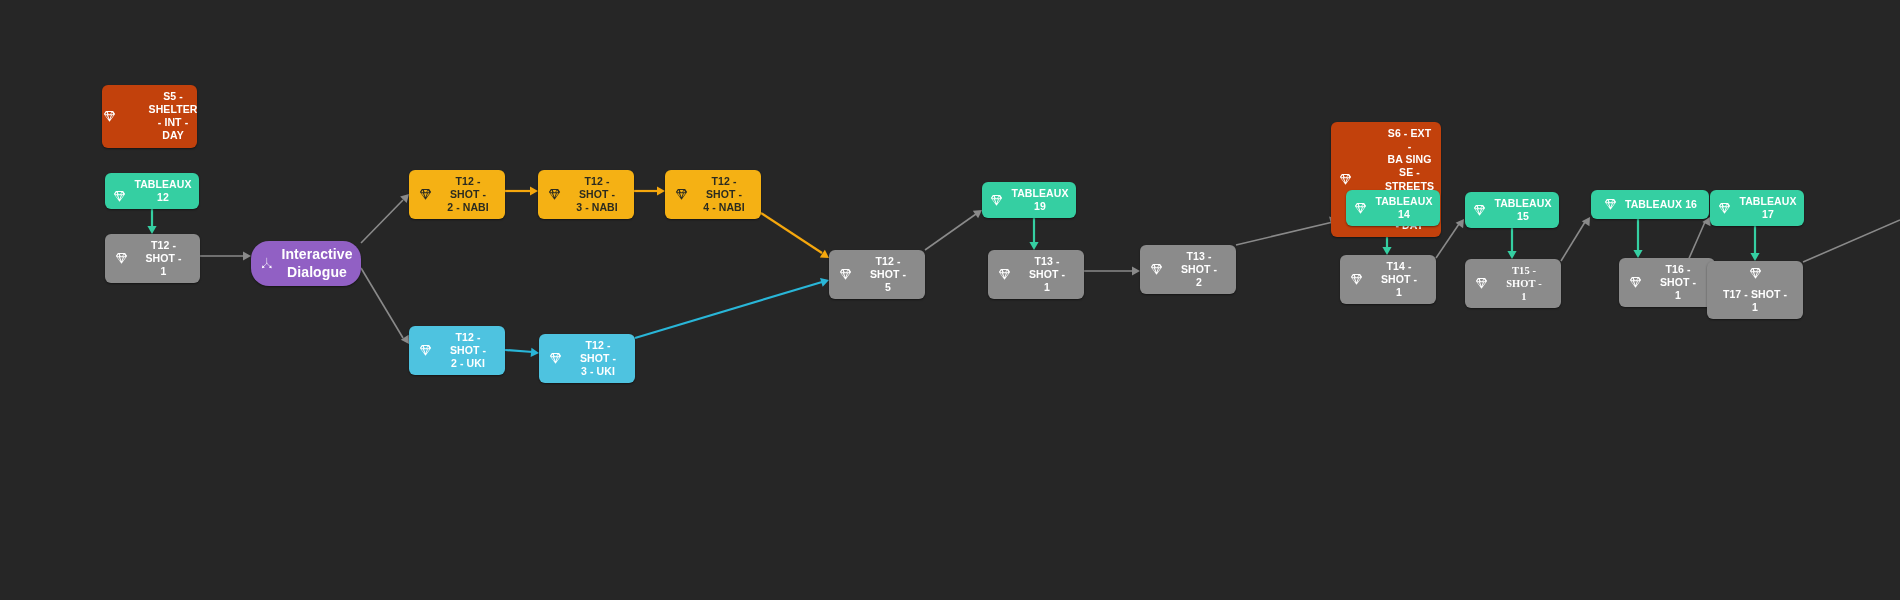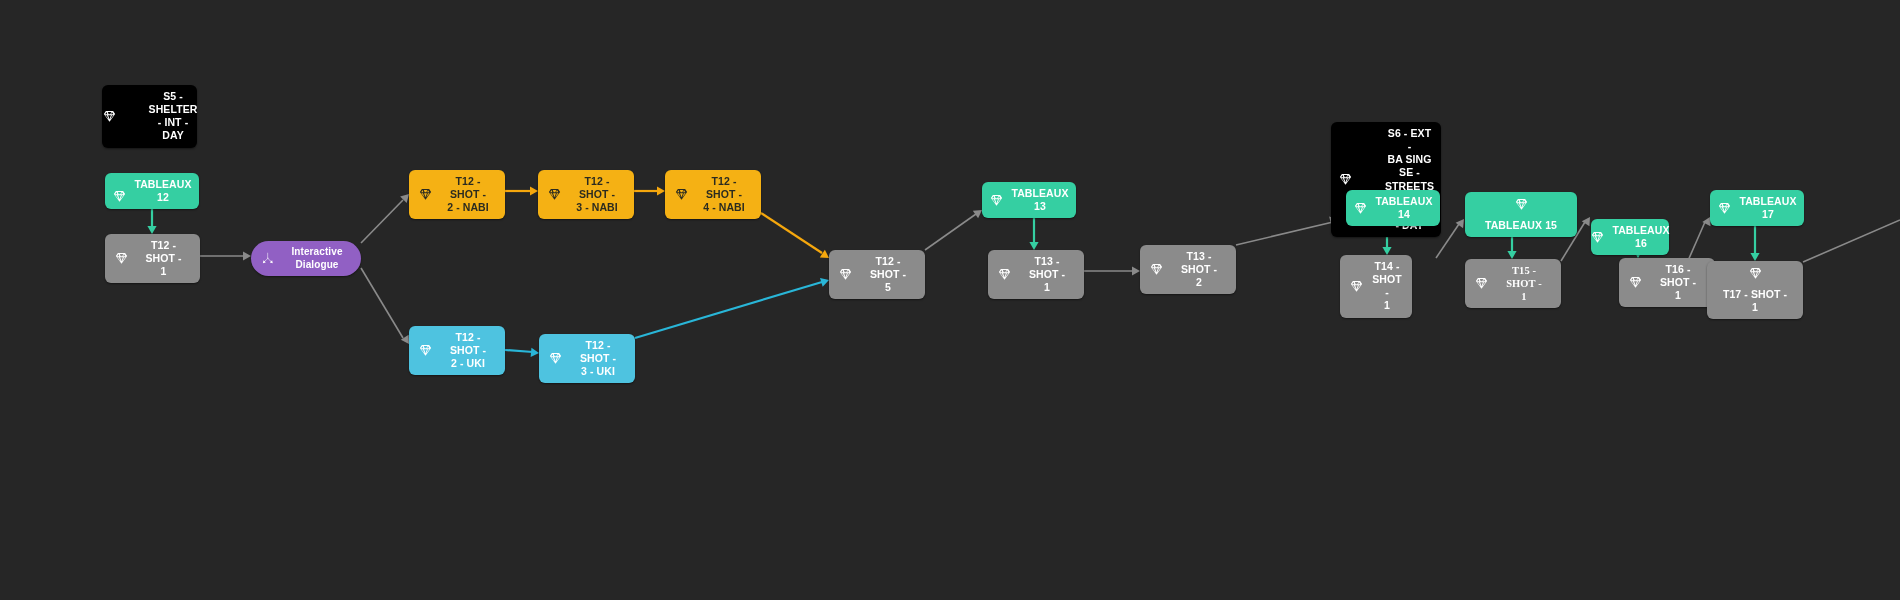--- a/index.html
+++ b/index.html
@@ -45,33 +45,33 @@
     width: 15px;
     height: 15px;
   }
   .node .lbl {
     font-size: 10.5px;
     font-weight: 700;
     letter-spacing: .1px;
     white-space: pre-line;
   }
   
-  .n-scene   { background: #000000; color: #ffffff; gap: 32px; }
+  .n-scene   { background: #c2410c; color: #ffffff; gap: 32px; }
   .n-scene .ico svg { fill: #ffffff; }
   .n-tab     { background: #35cfa2; color: #ffffff; }
   .n-tab .ico svg { fill: #ffffff; }
   .n-shot    { background: #8b8b8b; color: #ffffff; }
   .n-shot .ico svg { fill: #ffffff; }
   .n-nabi    { background: #f5b114; color: #2b2b20; }
   .n-nabi .ico svg { fill: #2b2b20; }
   .n-uki     { background: #4ec3e0; color: #ffffff; }
   .n-uki .ico svg { fill: #ffffff; }
   .n-dialog  { background: #9160c4; color: #ffffff; border-radius: 18px; }
   .n-dialog .ico svg { fill: #ffffff; }
-  .n-dialog .lbl { font-size: 10px; }
+  .n-dialog .lbl { font-size: 14px; }
 </style>
 </head>
 <body>
 
 <div id="canvas">
 
   <svg id="edge-layer" viewBox="0 0 1900 600" width="1900" height="600">
       <g>
         <path d="M152,202 L152,228" stroke="#35cfa2" stroke-width="2.2" fill="none" stroke-linecap="butt"></path>
         <polygon points="152,234 147.4,226 156.6,226" fill="#35cfa2"></polygon>
@@ -245,21 +245,21 @@
         </span>
         <span class="lbl">T12 - SHOT -
 5</span>
       </div>
       <div class="node n-tab" style="left: 982px; top: 182px; width: 94px; min-height: 29px;">
         <span class="ico">
           <svg viewBox="0 0 24 24" width="15" height="15" aria-hidden="true">
             <path d="M6.2 3h11.6l3.2 5.1-9 12.4-9-12.4L6.2 3zm1.1 1.7L5.1 8.2h3.4l-1.2-3.5zm2 0l1.3 3.5h2.8l1.3-3.5H9.3zm6.6.1l-1.2 3.4h3.4l-2.2-3.4zM5.4 9.9l5.1 7-2.5-7H5.4zm4.3 0l2.3 6.5 2.3-6.5H9.7zm6.1 0l-2.5 7 5.1-7h-2.6z"></path>
           </svg>
         </span>
-        <span class="lbl">TABLEAUX 13</span>
+        <span class="lbl">TABLEAUX 19</span>
       </div>
       <div class="node n-shot" style="left: 988px; top: 250px; width: 96px; min-height: 43px;">
         <span class="ico">
           <svg viewBox="0 0 24 24" width="15" height="15" aria-hidden="true">
             <path d="M6.2 3h11.6l3.2 5.1-9 12.4-9-12.4L6.2 3zm1.1 1.7L5.1 8.2h3.4l-1.2-3.5zm2 0l1.3 3.5h2.8l1.3-3.5H9.3zm6.6.1l-1.2 3.4h3.4l-2.2-3.4zM5.4 9.9l5.1 7-2.5-7H5.4zm4.3 0l2.3 6.5 2.3-6.5H9.7zm6.1 0l-2.5 7 5.1-7h-2.6z"></path>
           </svg>
         </span>
         <span class="lbl">T13 - SHOT -
 1</span>
       </div>
@@ -283,47 +283,47 @@
 SHELTER - DAY</span>
       </div>
       <div class="node n-tab" style="left: 1346px; top: 190px; width: 94px; min-height: 29px; text-align: center;">
         <span class="ico">
           <svg viewBox="0 0 24 24" width="15" height="15" aria-hidden="true">
             <path d="M6.2 3h11.6l3.2 5.1-9 12.4-9-12.4L6.2 3zm1.1 1.7L5.1 8.2h3.4l-1.2-3.5zm2 0l1.3 3.5h2.8l1.3-3.5H9.3zm6.6.1l-1.2 3.4h3.4l-2.2-3.4zM5.4 9.9l5.1 7-2.5-7H5.4zm4.3 0l2.3 6.5 2.3-6.5H9.7zm6.1 0l-2.5 7 5.1-7h-2.6z"></path>
           </svg>
         </span>
         <span class="lbl">TABLEAUX 14</span>
       </div>
-      <div class="node n-shot" style="left: 1340px; top: 255px; width: 72px; min-height: 43px;">
+      <div class="node n-shot" style="left: 1340px; top: 255px; width: 96px; min-height: 43px;">
         <span class="ico">
           <svg viewBox="0 0 24 24" width="15" height="15" aria-hidden="true">
             <path d="M6.2 3h11.6l3.2 5.1-9 12.4-9-12.4L6.2 3zm1.1 1.7L5.1 8.2h3.4l-1.2-3.5zm2 0l1.3 3.5h2.8l1.3-3.5H9.3zm6.6.1l-1.2 3.4h3.4l-2.2-3.4zM5.4 9.9l5.1 7-2.5-7H5.4zm4.3 0l2.3 6.5 2.3-6.5H9.7zm6.1 0l-2.5 7 5.1-7h-2.6z"></path>
           </svg>
         </span>
         <span class="lbl">T14 - SHOT -
 1</span>
       </div>
-      <div class="node n-tab" style="left: 1465px; top: 192px; width: 112px; min-height: 29px; flex-direction: column;">
+      <div class="node n-tab" style="left: 1465px; top: 192px; width: 94px; min-height: 29px;">
         <span class="ico">
           <svg viewBox="0 0 24 24" width="15" height="15" aria-hidden="true">
             <path d="M6.2 3h11.6l3.2 5.1-9 12.4-9-12.4L6.2 3zm1.1 1.7L5.1 8.2h3.4l-1.2-3.5zm2 0l1.3 3.5h2.8l1.3-3.5H9.3zm6.6.1l-1.2 3.4h3.4l-2.2-3.4zM5.4 9.9l5.1 7-2.5-7H5.4zm4.3 0l2.3 6.5 2.3-6.5H9.7zm6.1 0l-2.5 7 5.1-7h-2.6z"></path>
           </svg>
         </span>
         <span class="lbl">TABLEAUX 15</span>
       </div>
       <div class="node n-shot" style="left: 1465px; top: 259px; width: 96px; min-height: 43px; font-family: Liberation Serif, serif;">
         <span class="ico">
           <svg viewBox="0 0 24 24" width="15" height="15" aria-hidden="true">
             <path d="M6.2 3h11.6l3.2 5.1-9 12.4-9-12.4L6.2 3zm1.1 1.7L5.1 8.2h3.4l-1.2-3.5zm2 0l1.3 3.5h2.8l1.3-3.5H9.3zm6.6.1l-1.2 3.4h3.4l-2.2-3.4zM5.4 9.9l5.1 7-2.5-7H5.4zm4.3 0l2.3 6.5 2.3-6.5H9.7zm6.1 0l-2.5 7 5.1-7h-2.6z"></path>
           </svg>
         </span>
         <span class="lbl">T15 - SHOT -
 1</span>
       </div>
-      <div class="node n-tab" style="left: 1591px; top: 190px; width: 78px; min-height: 29px; margin-top: 29px;">
+      <div class="node n-tab" style="left: 1591px; top: 190px; width: 118px; min-height: 29px;">
         <span class="ico">
           <svg viewBox="0 0 24 24" width="15" height="15" aria-hidden="true">
             <path d="M6.2 3h11.6l3.2 5.1-9 12.4-9-12.4L6.2 3zm1.1 1.7L5.1 8.2h3.4l-1.2-3.5zm2 0l1.3 3.5h2.8l1.3-3.5H9.3zm6.6.1l-1.2 3.4h3.4l-2.2-3.4zM5.4 9.9l5.1 7-2.5-7H5.4zm4.3 0l2.3 6.5 2.3-6.5H9.7zm6.1 0l-2.5 7 5.1-7h-2.6z"></path>
           </svg>
         </span>
         <span class="lbl">TABLEAUX 16</span>
       </div>
       <div class="node n-shot" style="left: 1591px; top: 258px; width: 96px; min-height: 43px; margin-left: 28px;">
         <span class="ico">
           <svg viewBox="0 0 24 24" width="15" height="15" aria-hidden="true">

